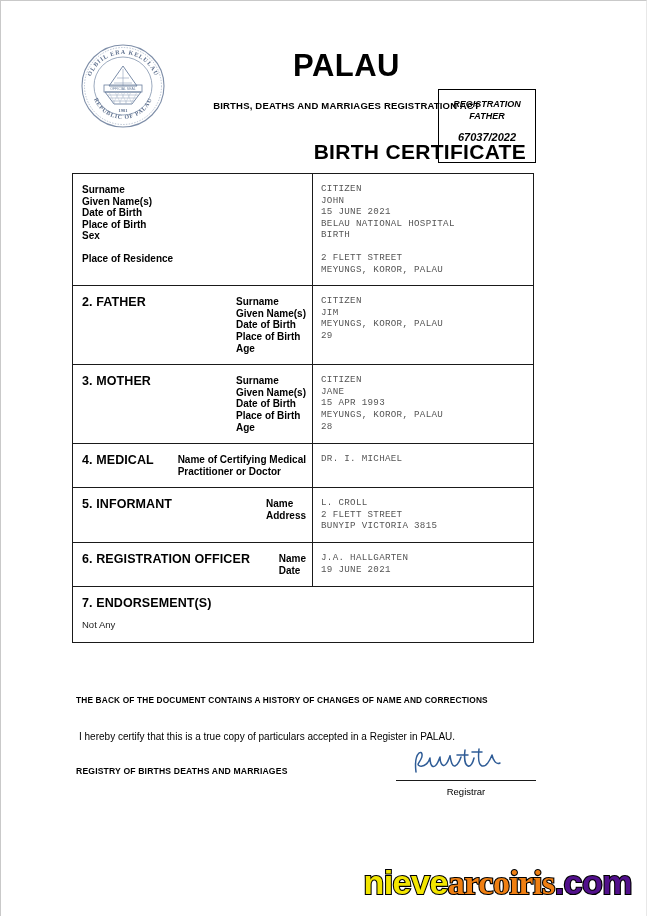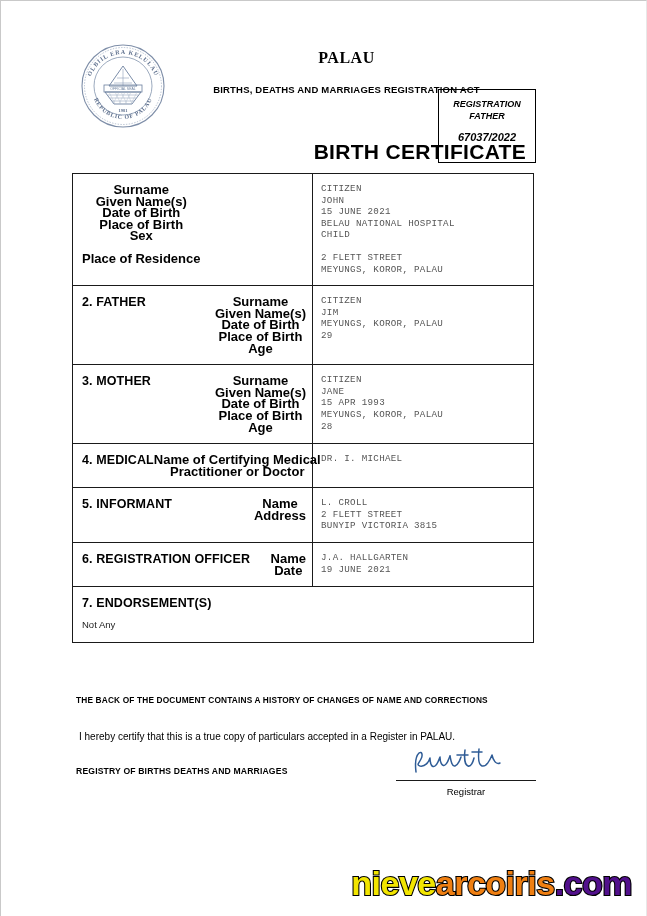--- a/index.html
+++ b/index.html
@@ -39,25 +39,24 @@
     height: 88px;
   }
   .title-block {
     position: absolute;
     left: 166px;
     right: 120px;
     top: 48px;
     text-align: center;
   }
   .doc-country {
-    font-size: 16px;
+    font-size: 31px;
     font-weight: bold;
     letter-spacing: 0.5px;
     line-height: 1.1;
-    font-family: Liberation Serif, serif;
   }
   .doc-act {
     font-size: 9.5px;
     font-weight: bold;
     letter-spacing: 0.02em;
     margin-top: 17px;
   }
   .reg-box {
     position: absolute;
     left: 437px;
@@ -113,22 +112,22 @@
     border-right: 1.3px solid #1a1a1a;
   }
   .sec-heading {
     font-size: 12.5px;
     font-weight: bold;
     white-space: nowrap;
     flex: 1 1 auto;
     letter-spacing: 0.1px;
   }
   .labels {
-    text-align: center;
-    font-size: 13px;
+    text-align: left;
+    font-size: 10px;
     font-weight: bold;
     line-height: 11.6px;
     flex: 0 0 auto;
     padding-top: 1px;
   }
   .labels .gap { height: 11px; }
 
   .sec-right {
     flex: 1 1 auto;
     padding: 9px 6px 10px 8px;
@@ -212,21 +211,21 @@
     letter-spacing: -0.5px;
     font-family: "Liberation Sans", sans-serif;
     white-space: nowrap;
     line-height: 1;
   }
   .watermark span {
     -webkit-text-stroke: 2.2px #000;
     paint-order: stroke fill;
   }
   .wm-a { color: #f2e500; }
-  .wm-b { color: #ef7f12; }
+  .wm-b { color: #ef7f12; font-family: Liberation Serif, serif; }
   .wm-c { color: #52108c; }
 </style>
 </head>
 <body>
 
 <div id="page">
 
   <div class="header">
 
     <div class="seal">
@@ -286,21 +285,21 @@
           <div>Sex</div>
           <div class="gap"></div>
           <div>Place of Residence</div>
         </div>
       </div>
       <div class="sec-right">
         <div>CITIZEN</div>
         <div>JOHN</div>
         <div>15 JUNE 2021</div>
         <div>BELAU NATIONAL HOSPITAL</div>
-        <div>CHILD</div>
+        <div>BIRTH</div>
         <div class="gap"></div>
         <div>2 FLETT STREET</div>
         <div>MEYUNGS, KOROR, PALAU</div>
       </div>
     </div>
 
     <div class="section">
       <div class="sec-left">
         <div class="sec-heading">2. FATHER</div>
         <div class="labels">

